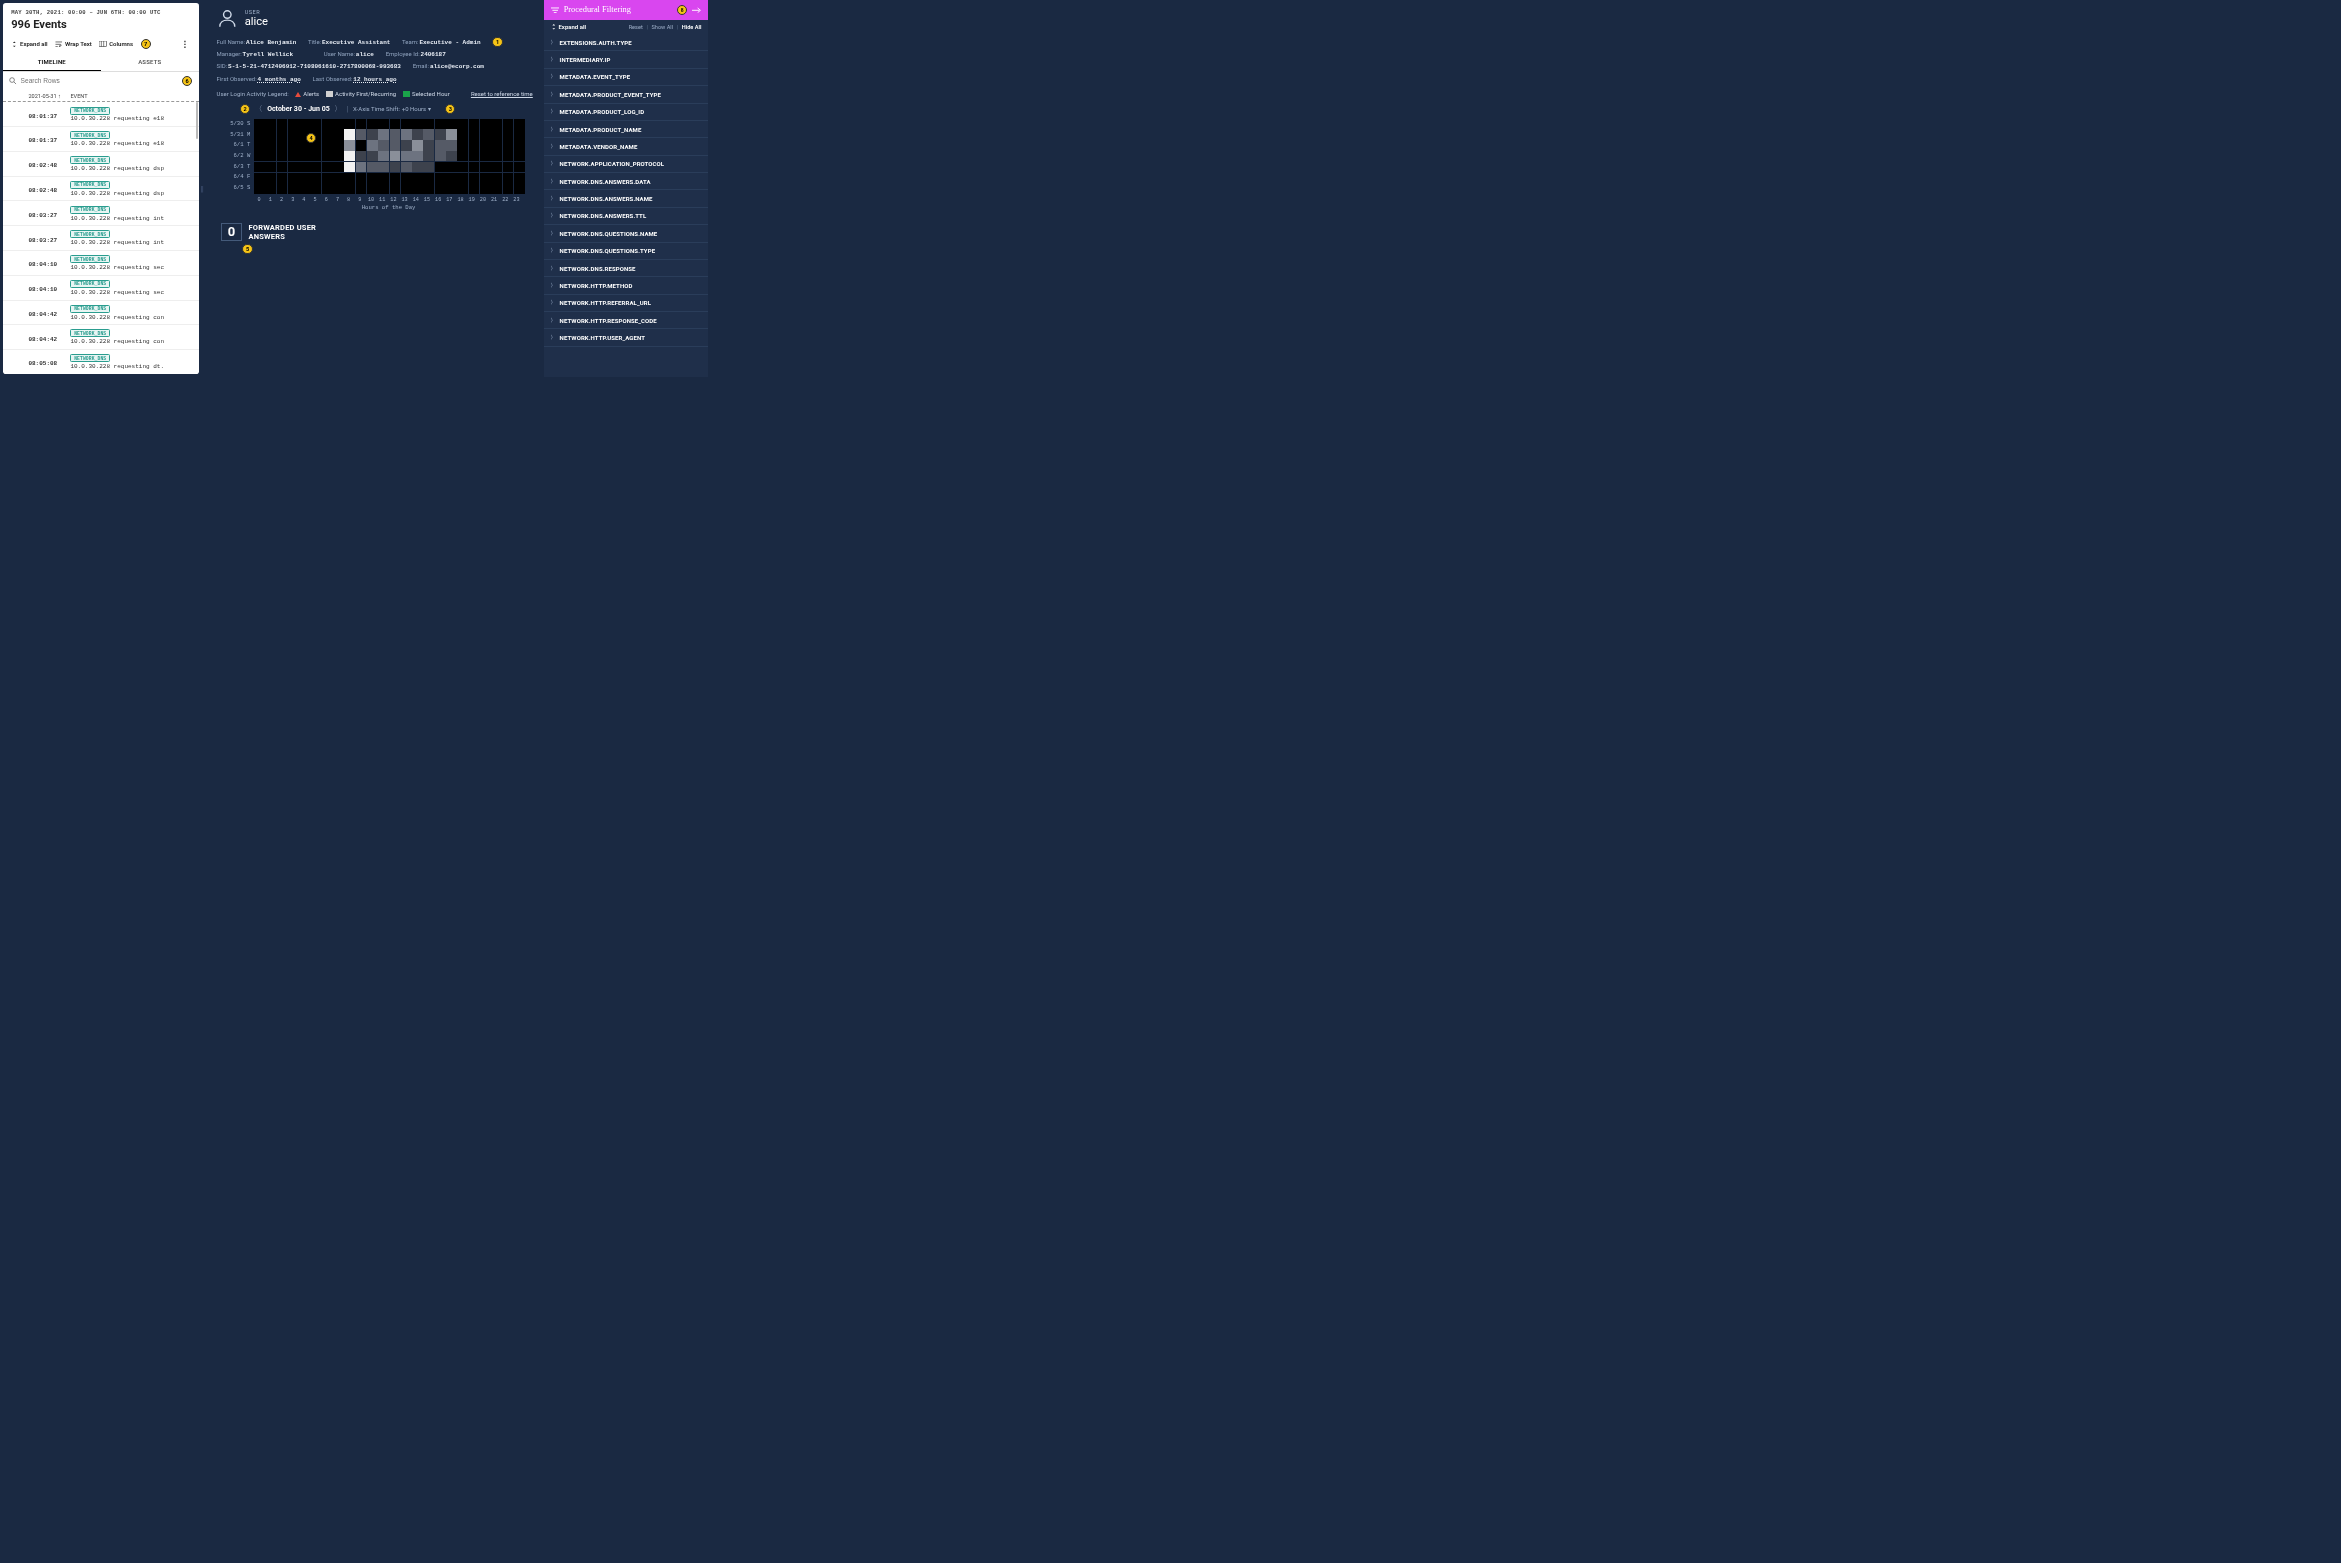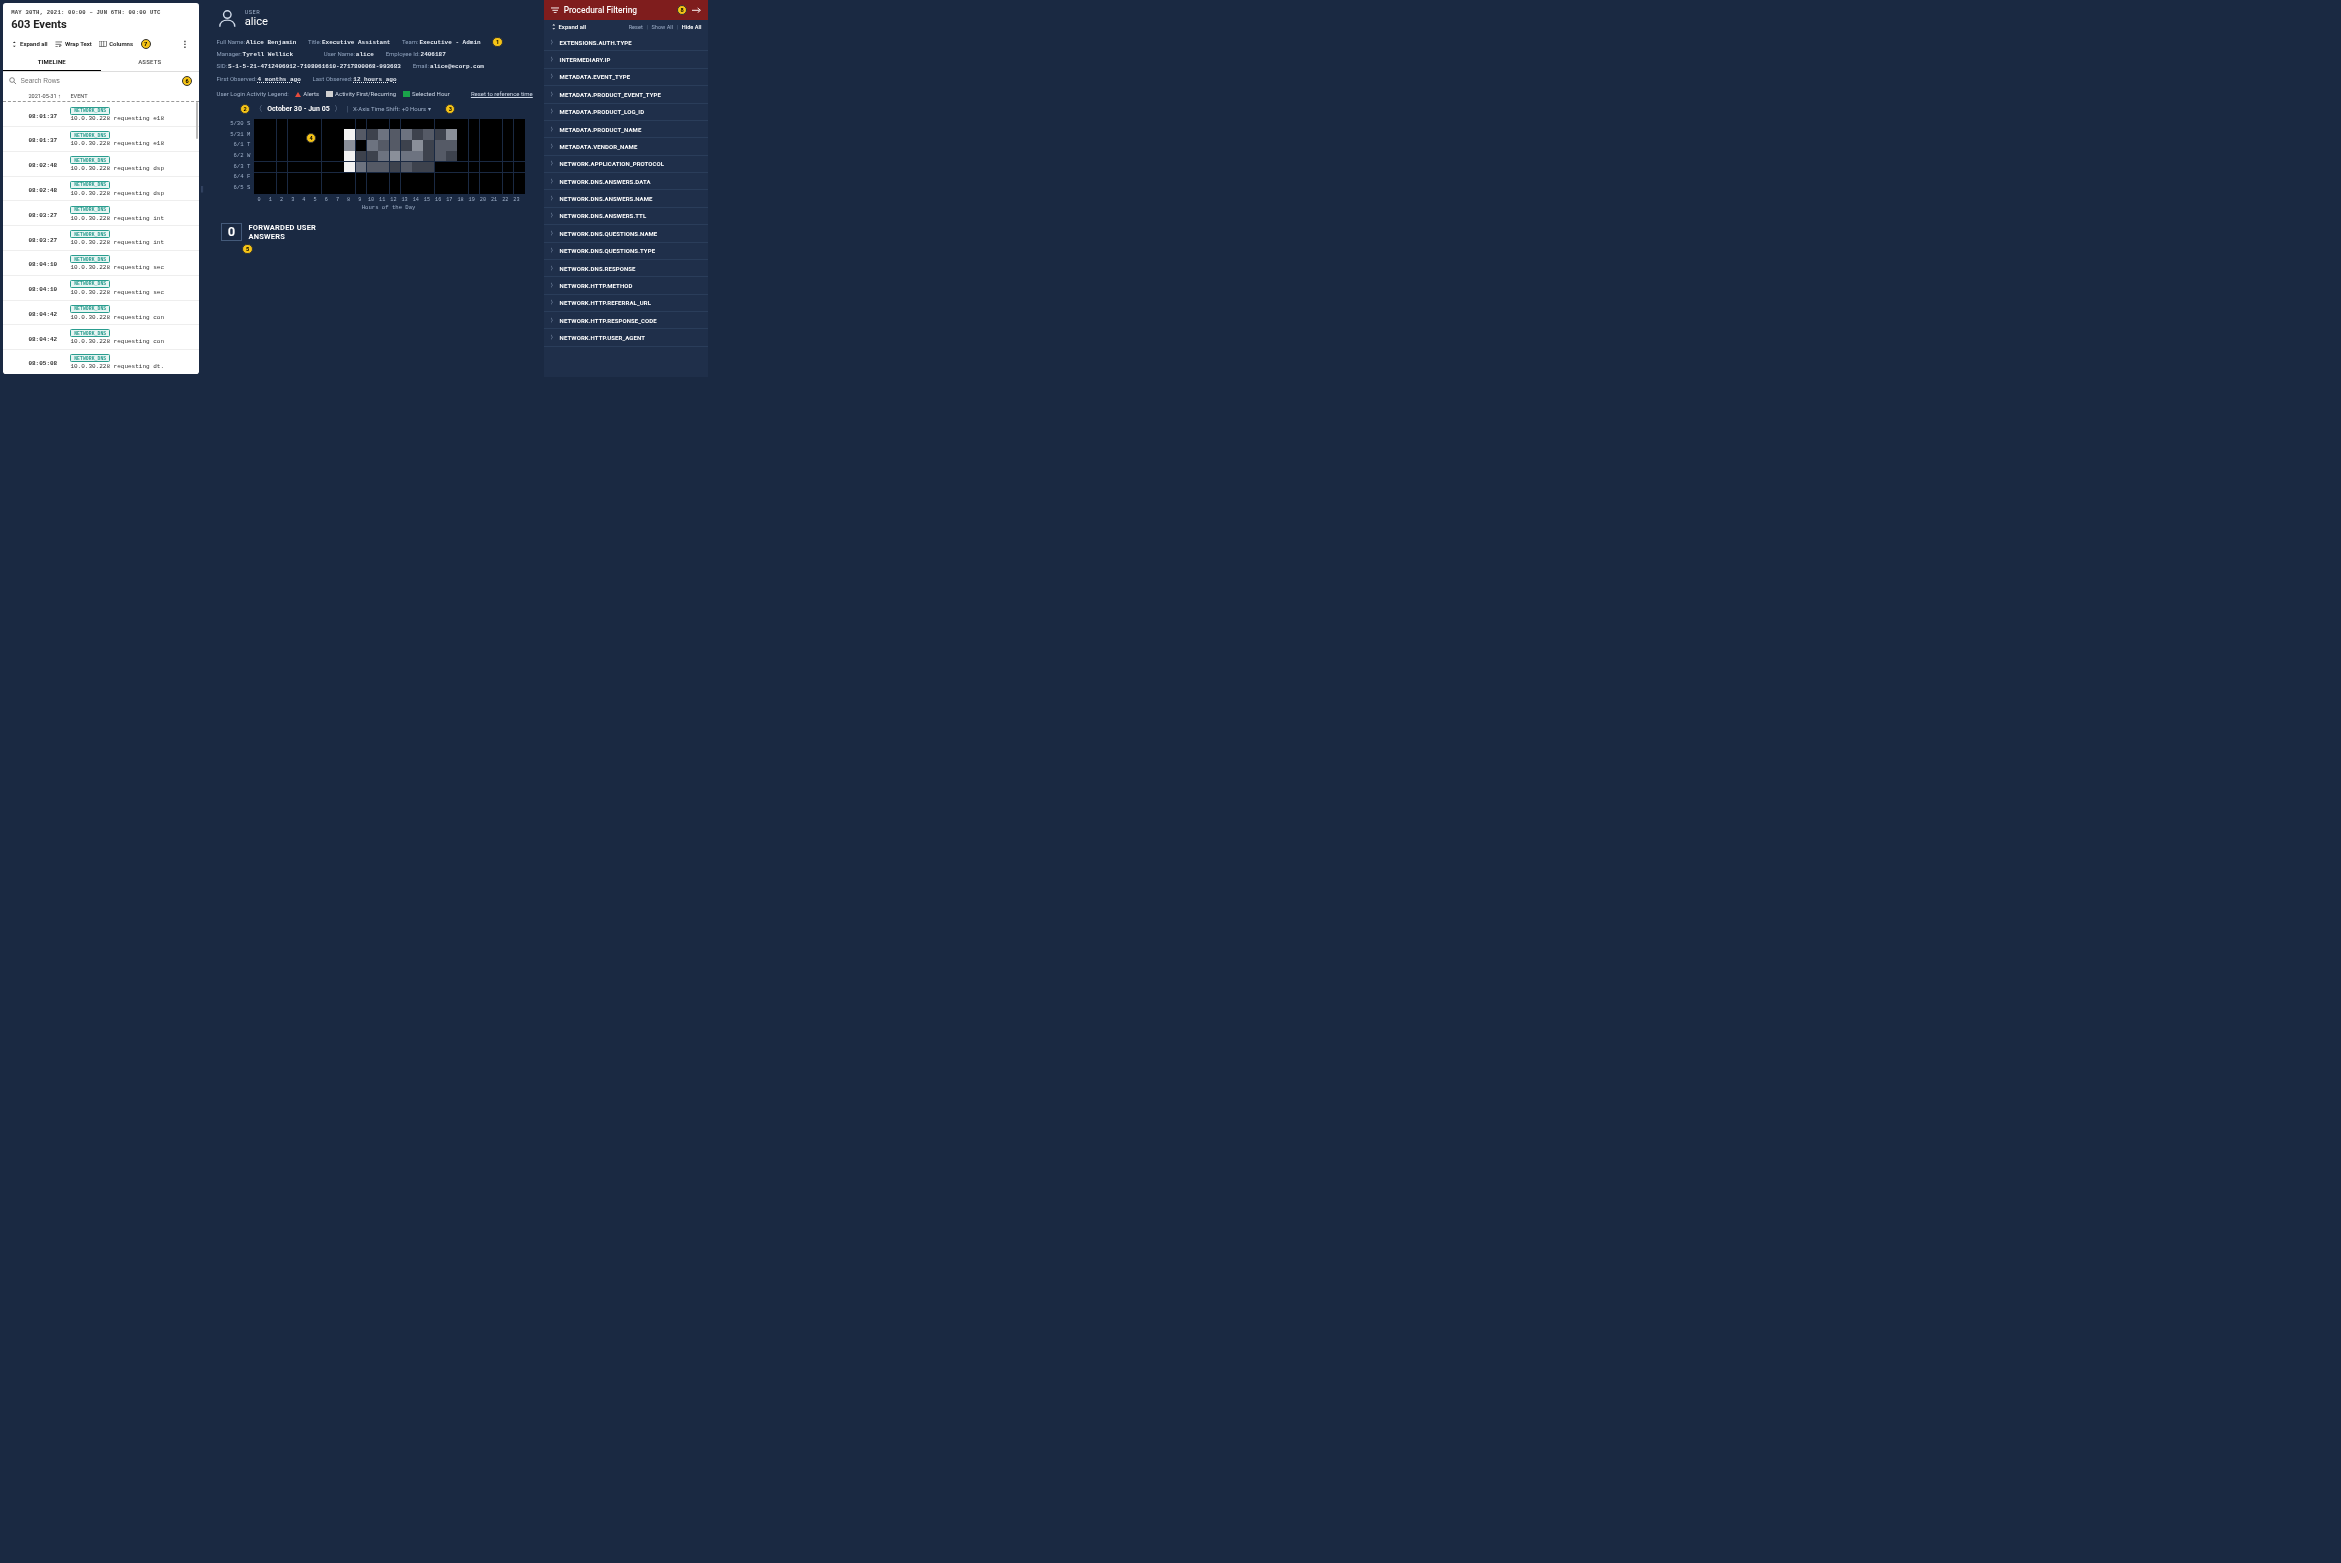--- a/index.html
+++ b/index.html
@@ -76,42 +76,42 @@
 .hm-xaxis { display:flex; margin-left:37px; margin-top:2.8px; font-family:"Courier New",monospace; font-size:5.2px; color:#9fb0c9; }
 .hm-xaxis div { width:11.2px; text-align:center; }
 .hm-xlabel { text-align:center; font-family:"Courier New",monospace; font-size:5.6px; color:#9fb0c9; margin-left:37px; margin-top:1.9px; }
 
 .alerts-block { display:flex; align-items:center; gap:6.6px; margin-top:11.2px; margin-left:4.7px; }
 .alerts-count { font-size:13px; font-weight:700; border:0.5px solid #445a7a; padding:0.9px 5.6px; }
 .alerts-label { font-size:7.5px; font-weight:700; letter-spacing:0.2px; line-height:1.2; }
 
 
 .right-panel { width: 164px; background:#1f2f4a; display:flex; flex-direction:column; }
-.rp-header { background:#7f1d1d; padding:4.7px 6.6px; display:flex; align-items:center; gap:4.7px; }
+.rp-header { background:#d946ef; padding:4.7px 6.6px; display:flex; align-items:center; gap:4.7px;font-family:Liberation Serif, serif; }
 .rp-header .title { font-size:8.4px; font-weight:500; flex:1; }
 .rp-controls { display:flex; align-items:center; padding:3.7px 6.6px; font-size:5.6px; gap:3.7px; }
 .rp-controls .exp { display:flex; align-items:center; gap:2.3px; font-weight:600; font-size:6px; cursor:pointer; }
 .rp-controls .spacer { flex:1; }
 .rp-controls .lnk { color:#9fb0c9; cursor:pointer; }
 .rp-controls .lnk.strong { color:#fff; font-weight:600; }
 .rp-controls .divider { color:#5a6d88; }
 .rp-list { flex:1; overflow-y:auto; }
 .rp-item { padding:4.7px 6.6px; border-bottom:0.5px solid #2a3d5a; font-size:6px; font-weight:700; letter-spacing:0.1px; display:flex; align-items:center; gap:3.7px; cursor:pointer; }
 .rp-item .chev { color:#8fa2bd; font-size:5.2px; }
 .badge-inline { display:inline-flex; width:10.3px; height:10.3px; border-radius:50%; background:#f6c416; color:#000; font-weight:700; font-size:5.6px; align-items:center; justify-content:center; border:0.5px solid #333; vertical-align:middle; }
 
 svg { display:block; }
 </style>
 </head>
 <body>
 
 <div class="left-panel">
   <div class="lp-header">
     <div class="lp-timerange">MAY 30TH, 2021: 00:00 – JUN 6TH: 00:00 UTC</div>
-    <div class="lp-count">603 Events</div>
+    <div class="lp-count">996 Events</div>
   </div>
   <div class="lp-toolbar">
     <div class="lp-tool">
       <svg width="6.6" height="6.6" viewBox="0 0 14 14">
           <path d="M7 1 L10 4 L4 4 Z M7 13 L4 10 L10 10 Z" fill="#333"></path>
         </svg>
       <span>Expand all</span>
     </div>
     <div class="lp-tool">
       <svg width="7.5" height="6.6" viewBox="0 0 16 14">

